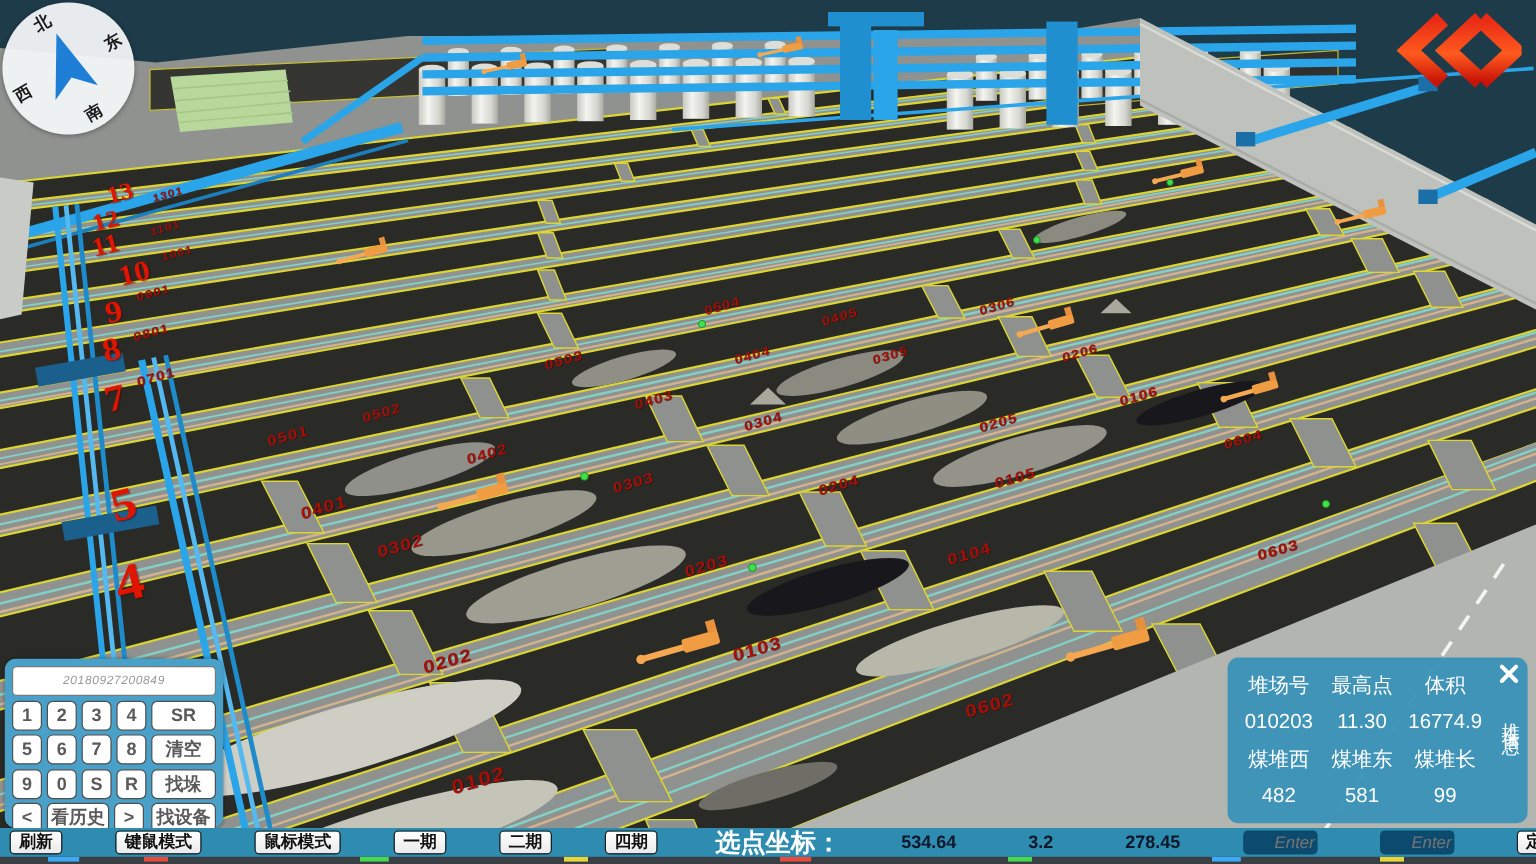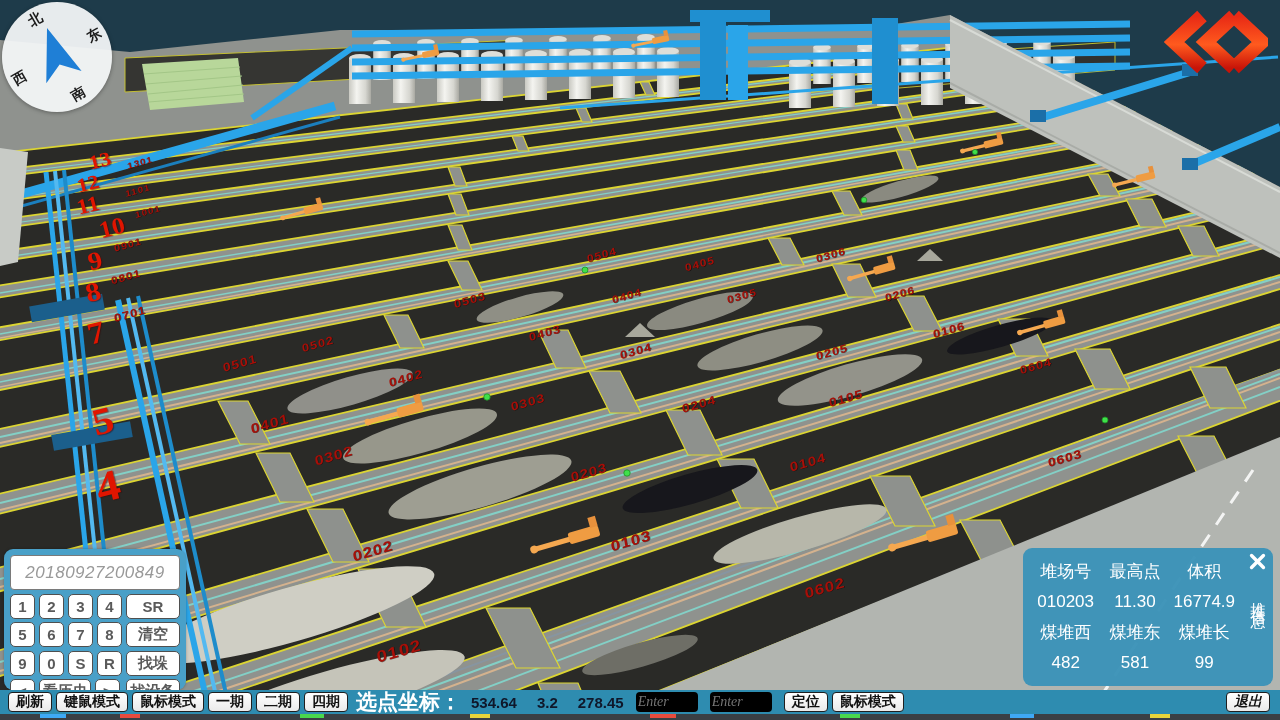--- a/index.html
+++ b/index.html
@@ -19,46 +19,46 @@
   .compass-rot{position:absolute;inset:0;transform:rotate(-30deg);color:#1a1a1a;font-weight:bold;font-size:14px;}
   .compass-rot span{position:absolute;}
   .cn{top:3px;left:50%;transform:translateX(-50%);}
   .ce{right:5px;top:50%;transform:translateY(-50%);}
   .cs{bottom:3px;left:50%;transform:translateX(-50%);}
   .cw{left:5px;top:50%;transform:translateY(-50%);}
   .compass-arrow{position:absolute;left:15px;top:15px;width:80px;height:80px;}
   
   .keypad{position:absolute;left:4px;top:549px;width:182px;height:141px;background:#49A0C8;
           border-radius:9px;box-shadow:0 0 3px rgba(0,0,0,.3);padding:6px;box-sizing:border-box;}
-  .keypad input{display:block;width:100%;height:35px;border:1px solid #7a7a7a;border-radius:4px;
-          font-style:italic;color:#999;font-size:17px;text-align:center;letter-spacing:.5px;box-sizing:border-box;
+  .keypad input{display:block;width:100%;height:25px;border:1px solid #7a7a7a;border-radius:4px;
+          font-style:italic;color:#999;font-size:10px;text-align:center;letter-spacing:.5px;box-sizing:border-box;
           background:#fff;font-family:inherit;}
   .krow{display:flex;gap:4px;margin-top:3.5px;}
   .kbtn{height:25px;background:#fff;border:1.5px solid #4f4f4f;border-radius:5px;color:#5a5a5a;
         font-size:15px;font-weight:bold;display:flex;align-items:center;justify-content:center;
         box-sizing:border-box;cursor:pointer;padding:0;font-family:inherit;}
   .kd{width:25px;} .kw{width:54px;margin-left:auto;text-align:right;} .kw2{width:52px;} 
   
   .info-panel{position:absolute;left:1023px;top:548px;width:250px;height:138px;background:rgba(60,147,184,.97);
           border-radius:9px;color:#fff;}
   .info-grid{position:absolute;left:8px;top:8px;width:208px;height:122px;display:grid;
           grid-template-columns:1fr 1fr 1fr;grid-template-rows:1fr 1fr 1fr 1fr;align-items:center;
           text-align:center;font-size:17px;}
   .info-side{position:absolute;right:6px;top:42px;writing-mode:vertical-rl;letter-spacing:4px;font-size:15px;}
   .info-close{position:absolute;top:5px;right:7px;width:17px;height:17px;cursor:pointer;}
   
   .toolbar{position:absolute;left:0;top:690px;width:1280px;height:24px;background:#2E8CB0;
-           display:flex;align-items:center;box-sizing:border-box;padding:12px 8px;}
+           display:flex;align-items:center;box-sizing:border-box;padding:12px 8px;gap:40px;}
   .tbtn{height:20px;background:linear-gradient(#ffffff,#eaeaea);border:1.5px solid #1f1f1f;border-radius:4px;
         color:#111;font-size:14px;font-weight:bold;display:flex;align-items:center;justify-content:center;
         padding:0 7px;margin-right:4px;box-sizing:border-box;cursor:pointer;white-space:nowrap;font-family:inherit;}
   .tlabel{color:#fff;font-size:21px;font-weight:bold;margin:0 2px 0 4px;white-space:nowrap;}
   .tcoord{color:#0f172a;font-size:15px;margin:0 12px 0 8px;font-weight:bold;}
-  .tenter{width:58px;height:18px;border:none;border-radius:4px;background:#000000;font-style:italic;color:#999;
-        font-size:14px;text-align:left;margin-right:12px;font-family:Liberation Serif, serif;}
+  .tenter{width:58px;height:18px;border:none;border-radius:4px;background:#0c4a6e;font-style:italic;color:#999;
+        font-size:14px;text-align:right;margin-right:12px;font-family:Liberation Sans, sans-serif;}
   .texit{margin-left:auto;margin-right:2px;font-style:italic;}
   
   .logo{position:absolute;left:1164px;top:10px;width:104px;height:64px;}
 </style>
 </head>
 <body>
 
 <div id="stage">
 
   <svg id="scene-svg" viewBox="0 0 1280 720">

